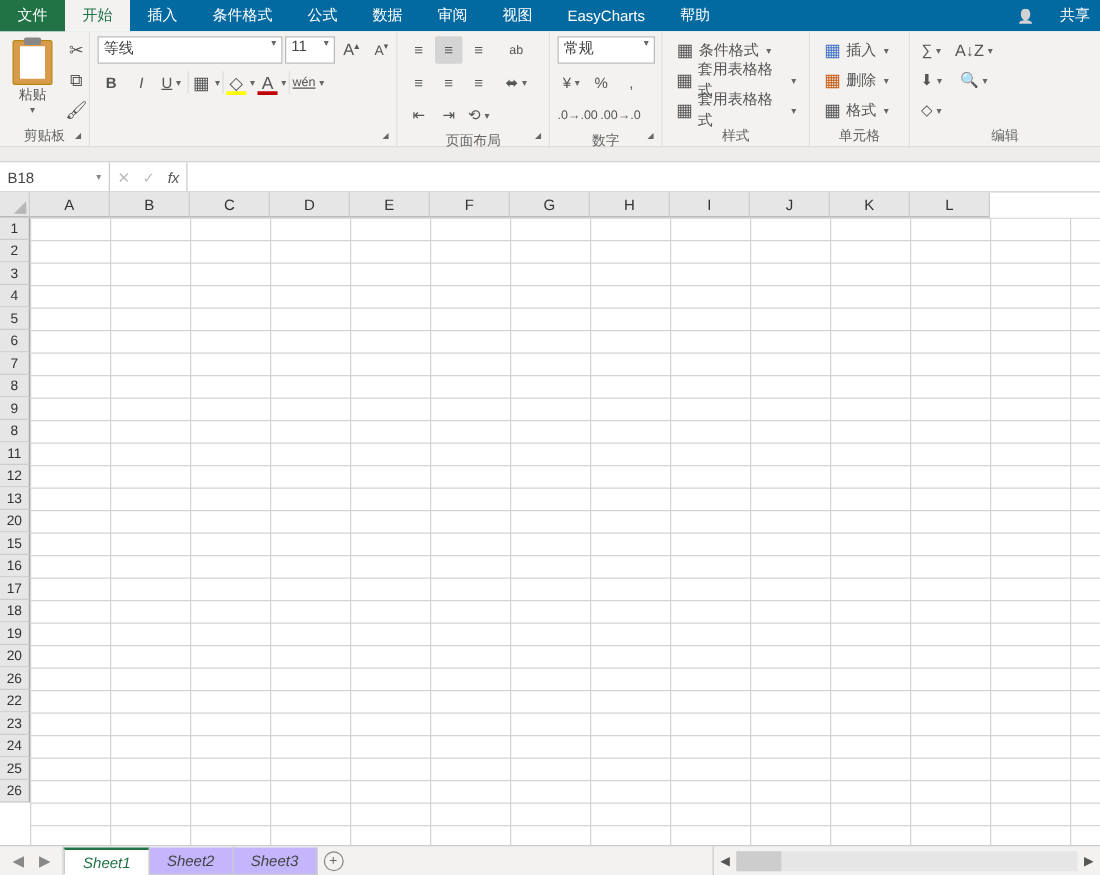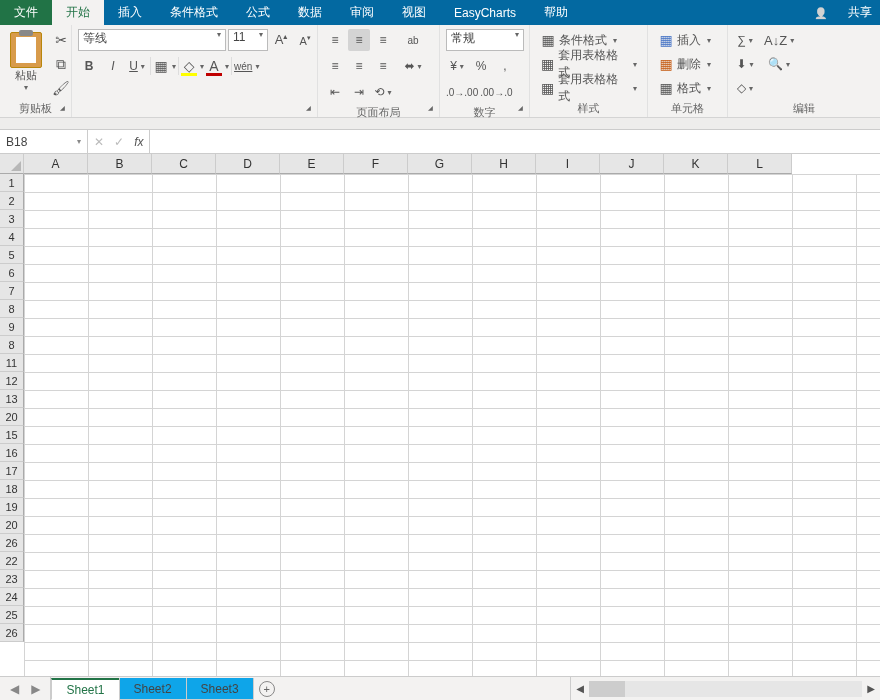--- a/index.html
+++ b/index.html
@@ -55,22 +55,22 @@
 .grid-body{flex:1; overflow:hidden; display:flex;}
 .row-headers{width:24px; display:flex; flex-direction:column;}
 .rh{height:18px; background:#e6e6e6; border-bottom:1px solid #ccc; border-right:1px solid #aaa; text-align:center; font-size:11px; line-height:18px; color:#333;}
 .cells{position:relative; flex:1;}
 .gl-v{position:absolute; top:0; bottom:0; width:1px; background:#d4d4d4;}
 .gl-h{position:absolute; left:0; right:0; height:1px; background:#d4d4d4;}
 
 
 .sheet-bar{height:24px; border-top:1px solid #ccc; background:#f3f2f1; display:flex; align-items:stretch;}
 .sheet-nav{display:flex; align-items:center; padding:0 10px; gap:12px; color:#888; border-right:1px solid #ccc;}
-.sheet-tabs{display:flex; align-items:flex-end;}
-.sheet-tab{padding:0 14px; height:22px; display:flex; align-items:center; background:#0ea5e9; border:1px solid #ccc; border-top:none; margin-right:-1px; font-size:12px; cursor:pointer;}
+.sheet-tabs{display:flex; align-items:flex-end;font-style:italic;}
+.sheet-tab{padding:0 14px; height:22px; display:flex; align-items:center; background:#c4b5fd; border:1px solid #ccc; border-top:none; margin-right:-1px; font-size:12px; cursor:pointer;}
 .sheet-tab.active{background:#fff; border-bottom-color:#fff; border-top:2px solid #217346; color:#217346; font-weight:500;}
 .add-sheet{width:28px; display:flex; align-items:center; justify-content:center; cursor:pointer; color:#666;}
 .add-sheet .circ{width:16px;height:16px;border:1px solid #888;border-radius:50%;display:flex;align-items:center;justify-content:center;font-size:11px;}
 .hscroll{margin-left:auto; width:310px; display:flex; align-items:center; border-left:1px solid #ccc;}
 .hscroll .arrow{width:18px; text-align:center; font-size:10px; color:#555; cursor:pointer;}
 .hscroll .track{flex:1; height:16px; background:#e6e6e6; position:relative;}
 .hscroll .thumb{position:absolute; left:0; top:0; bottom:0; width:36px; background:#cdcdcd;}
 </style>
 </head>
 <body>

